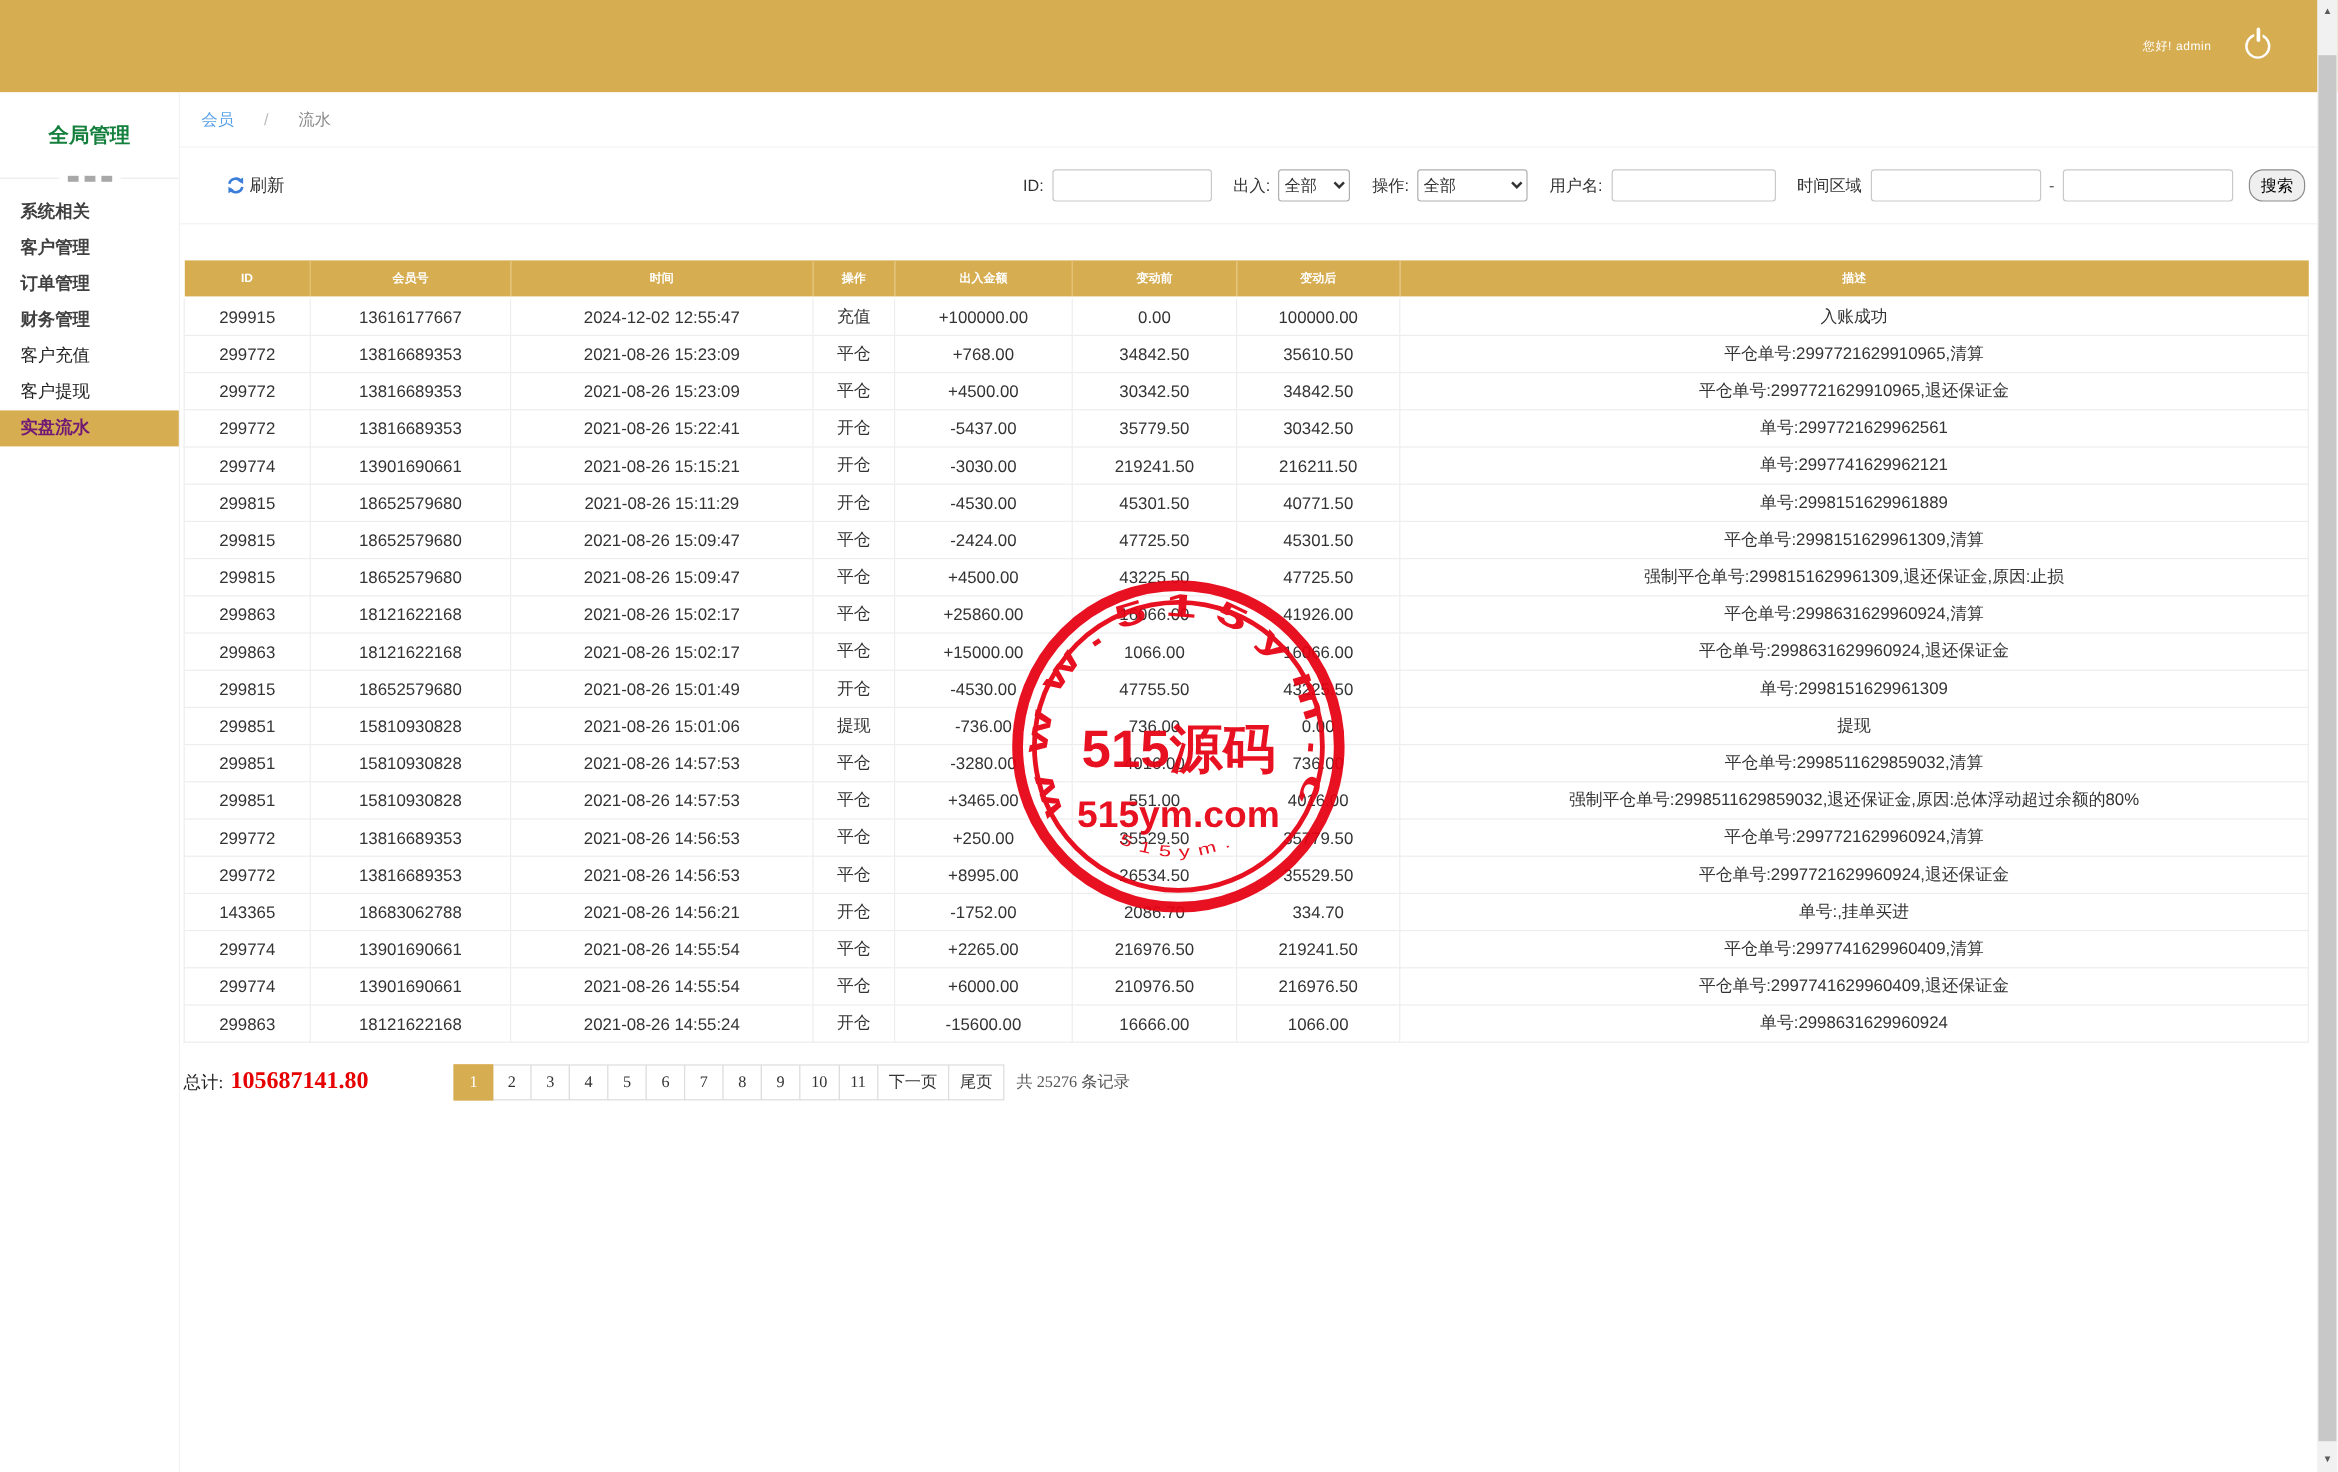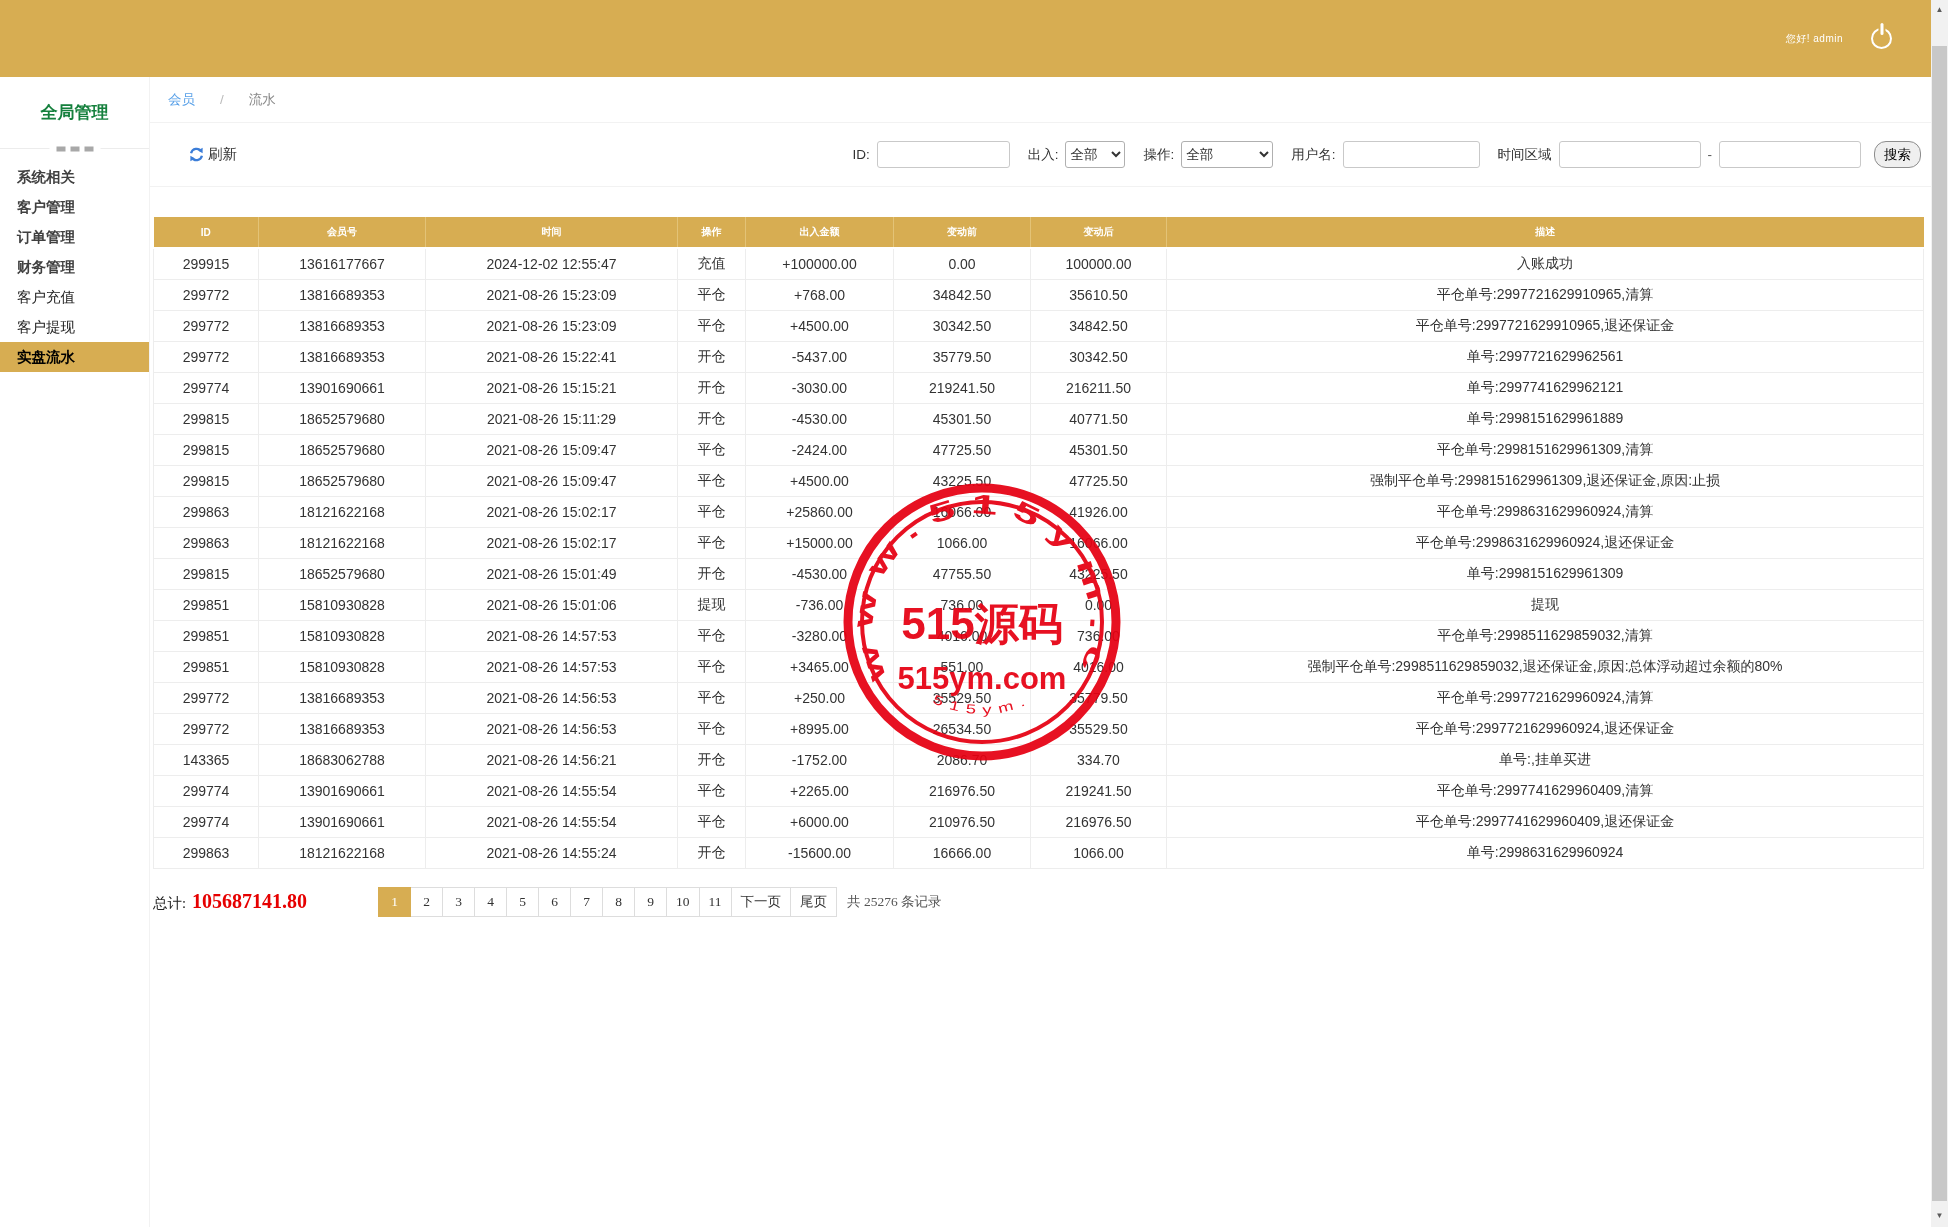--- a/index.html
+++ b/index.html
@@ -31,21 +31,21 @@
 
   
   .sidebar { position: absolute; top: 77px; left: 0; width: 150px; bottom: 0; background: #fff; border-right: 1px solid #f2f2f2; }
   .sidebar-title { text-align: center; font-size: 17px; font-weight: bold; color: #15803d; padding-top: 24px; }
   .sidebar-divider { position: relative; height: 1px; background: #ececec; margin: 24px 0 13px; }
   .sidebar-divider .dashes { position: absolute; left: 50%; top: 50%; transform: translate(-50%,-50%); display: flex; gap: 5px; background: #fff; padding: 0 7px; }
   .sidebar-divider .dash { width: 9px; height: 5px; background: #a8a8a8; }
   .side-item { height: 30px; line-height: 30px; padding-left: 17px; font-size: 14.5px; cursor: pointer; white-space: nowrap; }
   .side-item.gold { color: #404040; font-weight: bold; }
   .side-item.plain { color: #222; }
-  .side-item.active { background: var(--gold); color: #000000; font-weight: bold; }
+  .side-item.active { background: var(--gold); color: #701a75; font-weight: bold; }
 
   
   .main { position: absolute; left: 150px; top: 77px; right: 17px; bottom: 0; background: #fff; }
   .breadcrumb { height: 46px; display: flex; align-items: center; gap: 25px; padding-left: 18px; font-size: 13.5px; border-bottom: 1px solid #f2f2f2; }
   .crumb-link { color: #58a0e8; cursor: pointer; }
   .crumb-sep { color: #bbb; }
   .crumb-current { color: #888; }
 
   .toolbar { height: 64px; display: flex; align-items: center; border-bottom: 1px solid #f2f2f2; padding: 0 10px 0 38px; }
   .refresh { display: flex; align-items: center; gap: 3px; font-size: 14.5px; color: #333; cursor: pointer; }

